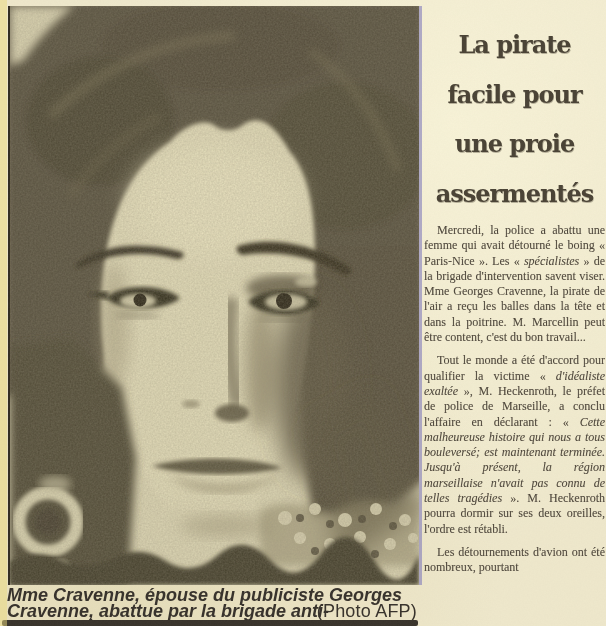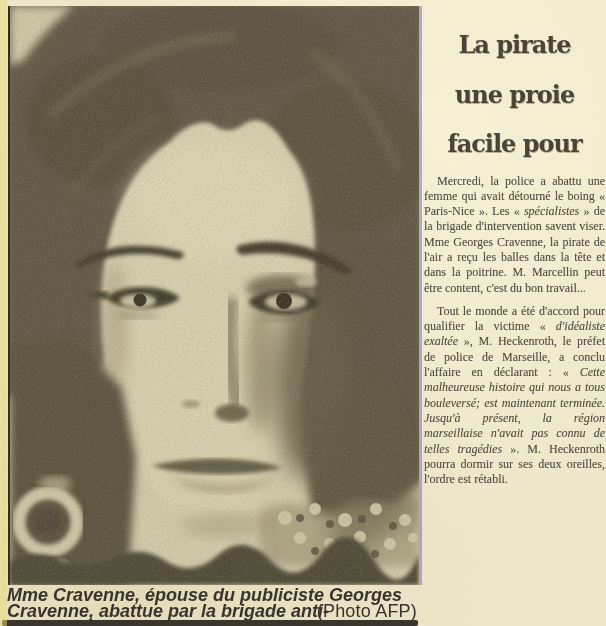--- a/index.html
+++ b/index.html
@@ -192,26 +192,28 @@
   <div class="caption">
     <span>Mme Cravenne, épouse du publiciste Georges Cravenne,  abattue par la brigade anti-commando.</span>
     <span class="credit">(Photo AFP)</span>
   </div>
 
   <div class="bottom-rule"></div>
 
   <div class="column">
     <h1 class="headline">
         <div>La pirate</div>
+        <div>facile pour</div>
         <div>une proie</div>
-        <div>facile pour</div>
+        <div>assermentés</div>
       </h1>
     <div class="body-text">
         <p><span>Mercredi, la police a abattu une femme qui avait détourné le boing « Paris-Nice ». Les « </span><em>spécialistes</em><span> » de la brigade d'intervention savent viser. Mme Georges Cravenne, la pirate de l'air a reçu les balles dans la tête et dans la poitrine. M. Marcellin peut être content, c'est du bon travail...</span></p>
         <p><span>Tout le monde a été d'accord pour qualifier la victime « </span><em>d'idéaliste exaltée</em><span> », M. Heckenroth, le préfet de police de Marseille, a conclu l'affaire en déclarant : « </span><em>Cette malheureuse histoire qui nous a tous bouleversé; est maintenant terminée. Jusqu'à présent, la région marseillaise n'avait pas connu de telles tragédies</em><span> ». M. Heckenroth pourra dormir sur ses deux oreilles, l'ordre est rétabli.</span></p>
+        <p><span>Les détournements d'avion ont été nombreux, pourtant</span></p>
       </div>
   </div>
 
   <svg class="page-grain" viewBox="0 0 606 626" preserveAspectRatio="none">
     <defs>
       <filter id="pgrain" x="0" y="0" width="100%" height="100%">
         <feTurbulence type="fractalNoise" baseFrequency="0.7" numOctaves="2" stitchTiles="stitch"></feTurbulence>
         <feColorMatrix type="matrix" values="0 0 0 0 0.45  0 0 0 0 0.41  0 0 0 0 0.30  0 0 0 0.14 0"></feColorMatrix>
       </filter>
     </defs>

